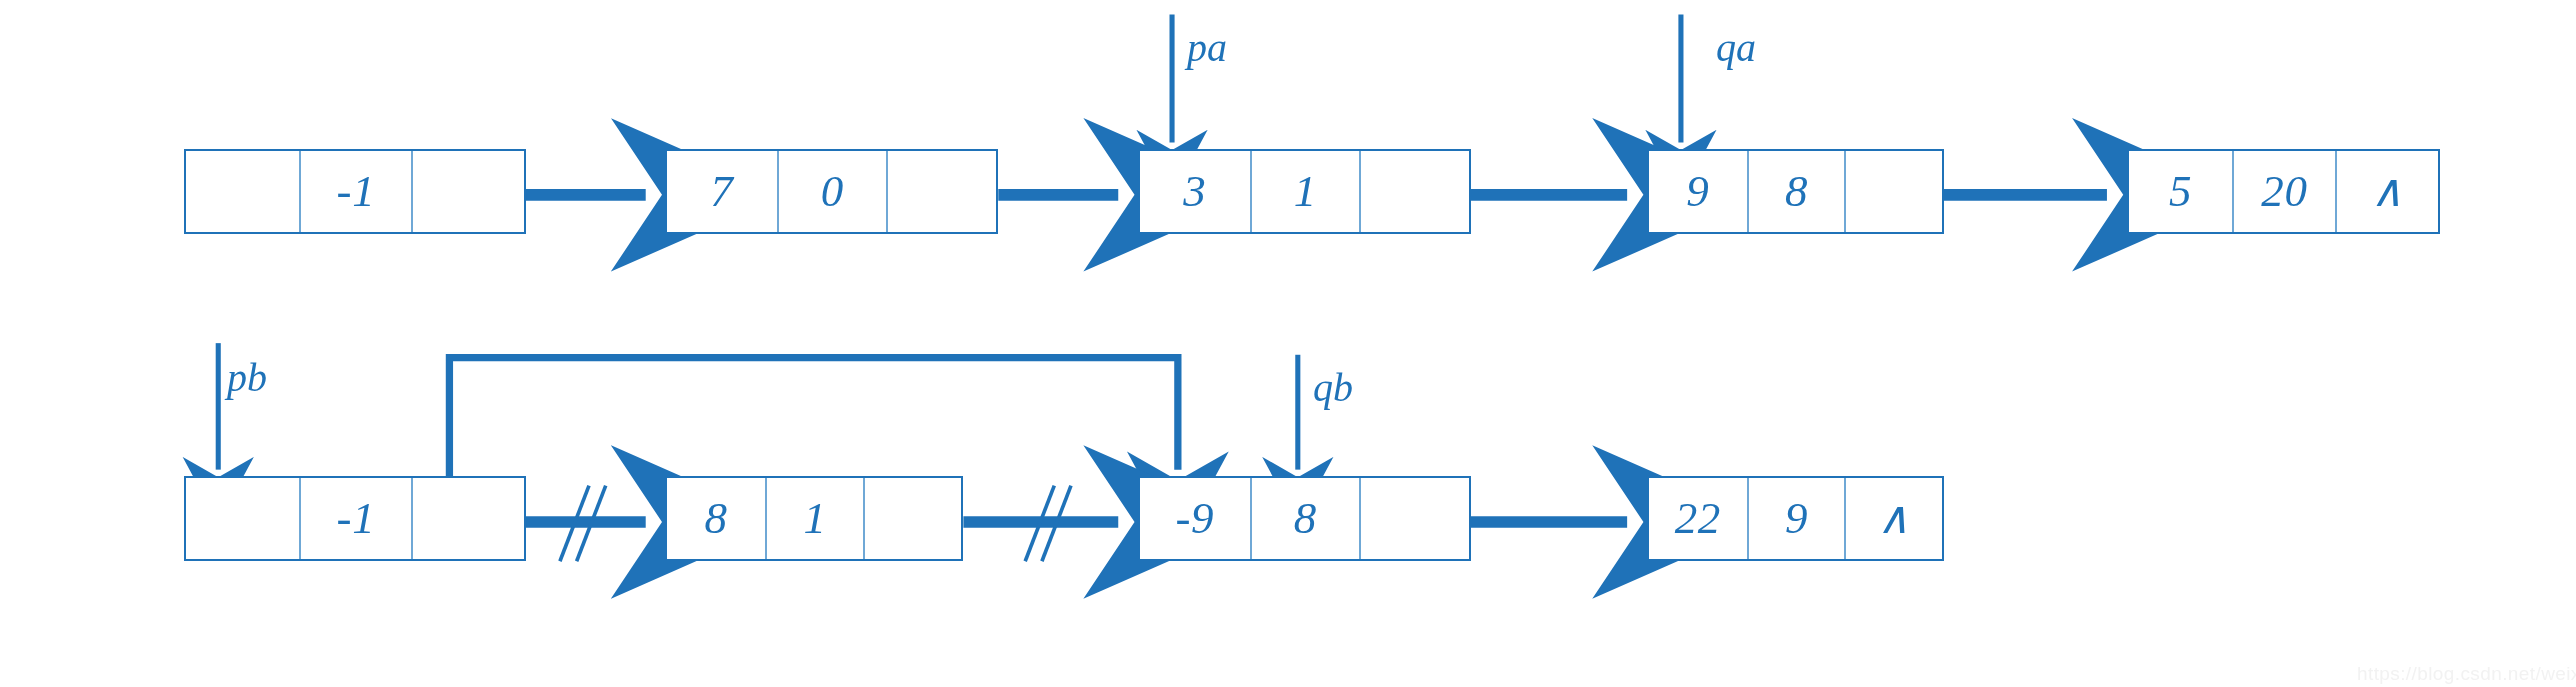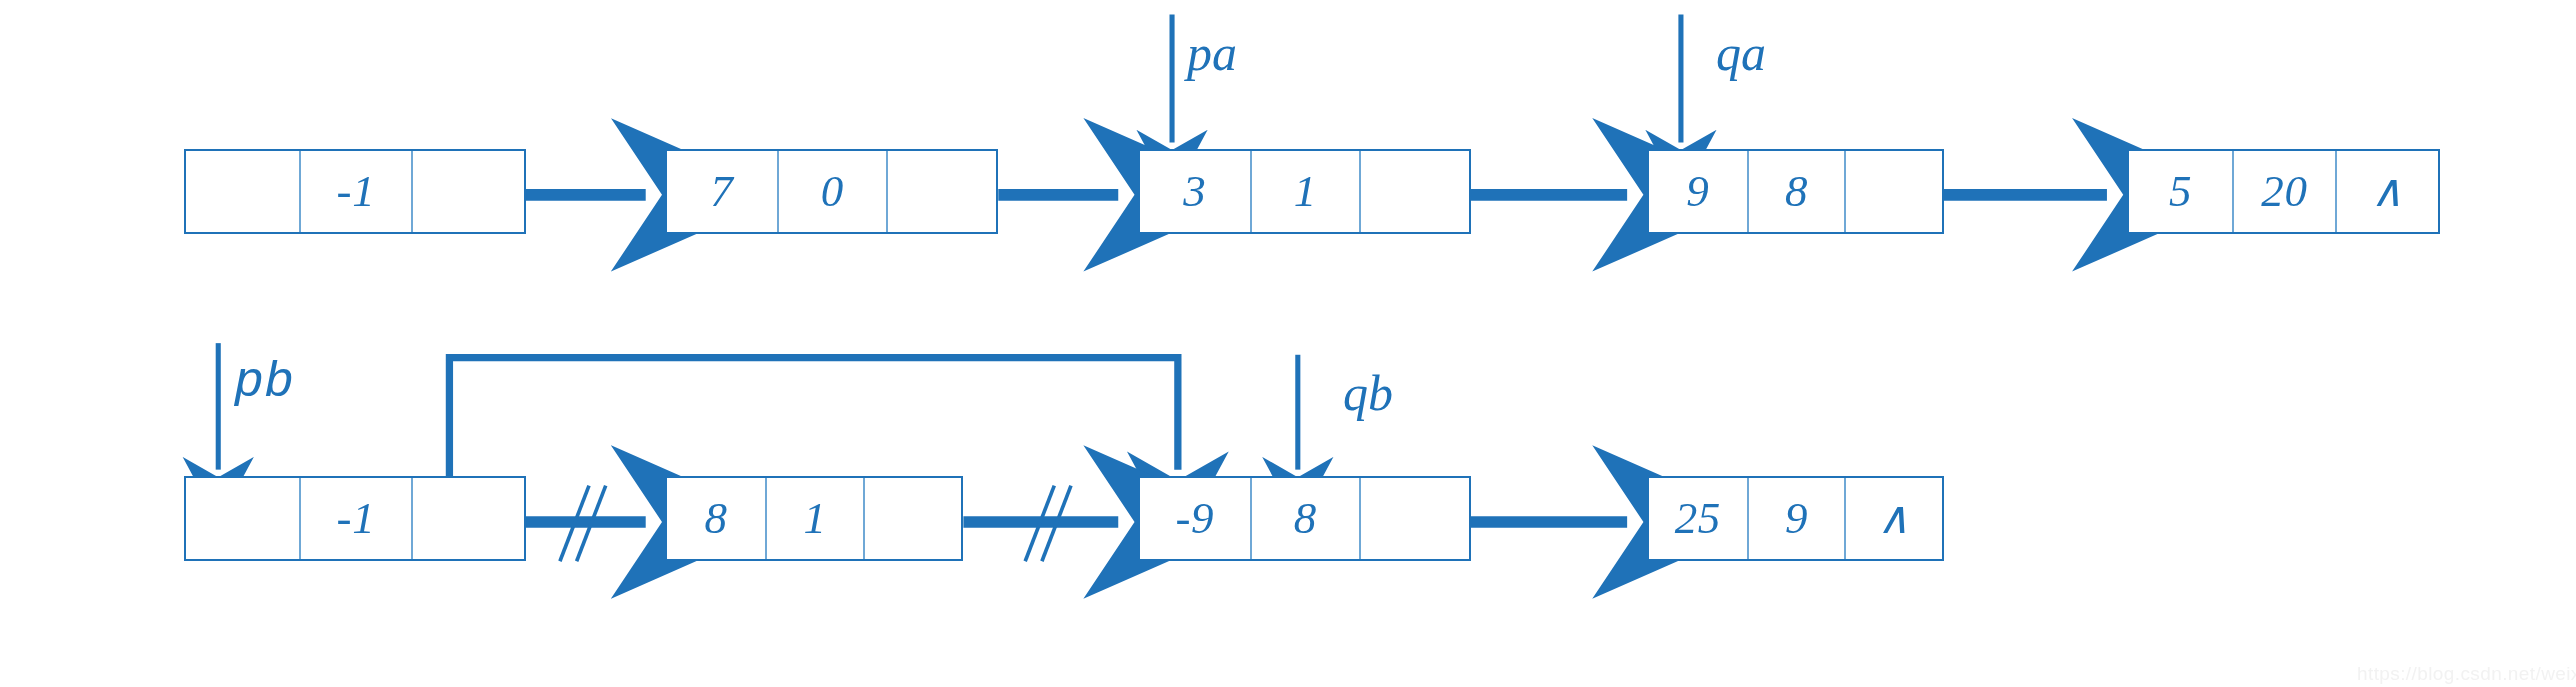--- a/index.html
+++ b/index.html
@@ -6,21 +6,21 @@
   body{font-family:"Liberation Sans",sans-serif;}
   #stage{position:relative;width:2576px;height:687px;background:#fff;overflow:hidden;}
   #svg-layer{position:absolute;inset:0;width:2576px;height:687px;}
   .node{position:absolute;display:flex;box-sizing:border-box;
         border:2.9px solid #1f72b8;background:#fff;}
   .cell{box-sizing:border-box;display:flex;align-items:center;justify-content:center;
         font-family:"Liberation Serif",serif;font-style:italic;font-weight:400;
         color:#1f72b8;font-size:45px;line-height:1;letter-spacing:0.7px;}
   .cell + .cell{border-left:2.2px solid #6fa8d6;}
   .ptr-label{position:absolute;font-family:"Liberation Serif",serif;font-style:italic;
-        color:#1f72b8;font-size:50px;line-height:1;white-space:nowrap;}
+        color:#1f72b8;font-size:40px;line-height:1;white-space:nowrap;}
   .watermark{position:absolute;font-family:"Liberation Sans",sans-serif;
         font-size:19px;color:#f2f2f2;white-space:nowrap;letter-spacing:0.4px;}
 </style>
 </head>
 <body>
 
 <div id="stage">
 
   <svg id="svg-layer" viewBox="0 0 3543 945" xmlns="http://www.w3.org/2000/svg">
     <defs>
@@ -124,26 +124,26 @@
     <div class="cell" style="width:33.34%"></div>
   </div>
 
   <div class="node" style="left:1138px;top:476px;width:333px;height:85px;">
     <div class="cell" style="width:33.33%">-9</div>
     <div class="cell" style="width:33.33%">8</div>
     <div class="cell" style="width:33.34%"></div>
   </div>
 
   <div class="node" style="left:1647px;top:476px;width:297px;height:85px;">
-    <div class="cell" style="width:33.33%">25</div>
+    <div class="cell" style="width:33.33%">22</div>
     <div class="cell" style="width:33.33%">9</div>
     <div class="cell" style="width:33.34%">∧</div>
   </div>
 
   <div class="ptr-label" style="left:1187px;top:28px;">pa</div>
   <div class="ptr-label" style="left:1716px;top:28px;">qa</div>
-  <div class="ptr-label" style="left:234px;top:358px;font-family:Liberation Mono, monospace;">pb</div>
-  <div class="ptr-label" style="left:1313px;top:368px;margin-left:30px;">qb</div>
+  <div class="ptr-label" style="left:227px;top:358px;">pb</div>
+  <div class="ptr-label" style="left:1313px;top:368px;">qb</div>
 
   <div class="watermark" style="left:2357px;top:663px;">https://blog.csdn.net/weixin_42883891</div>
 
 </div>
 
 
 </body></html>

